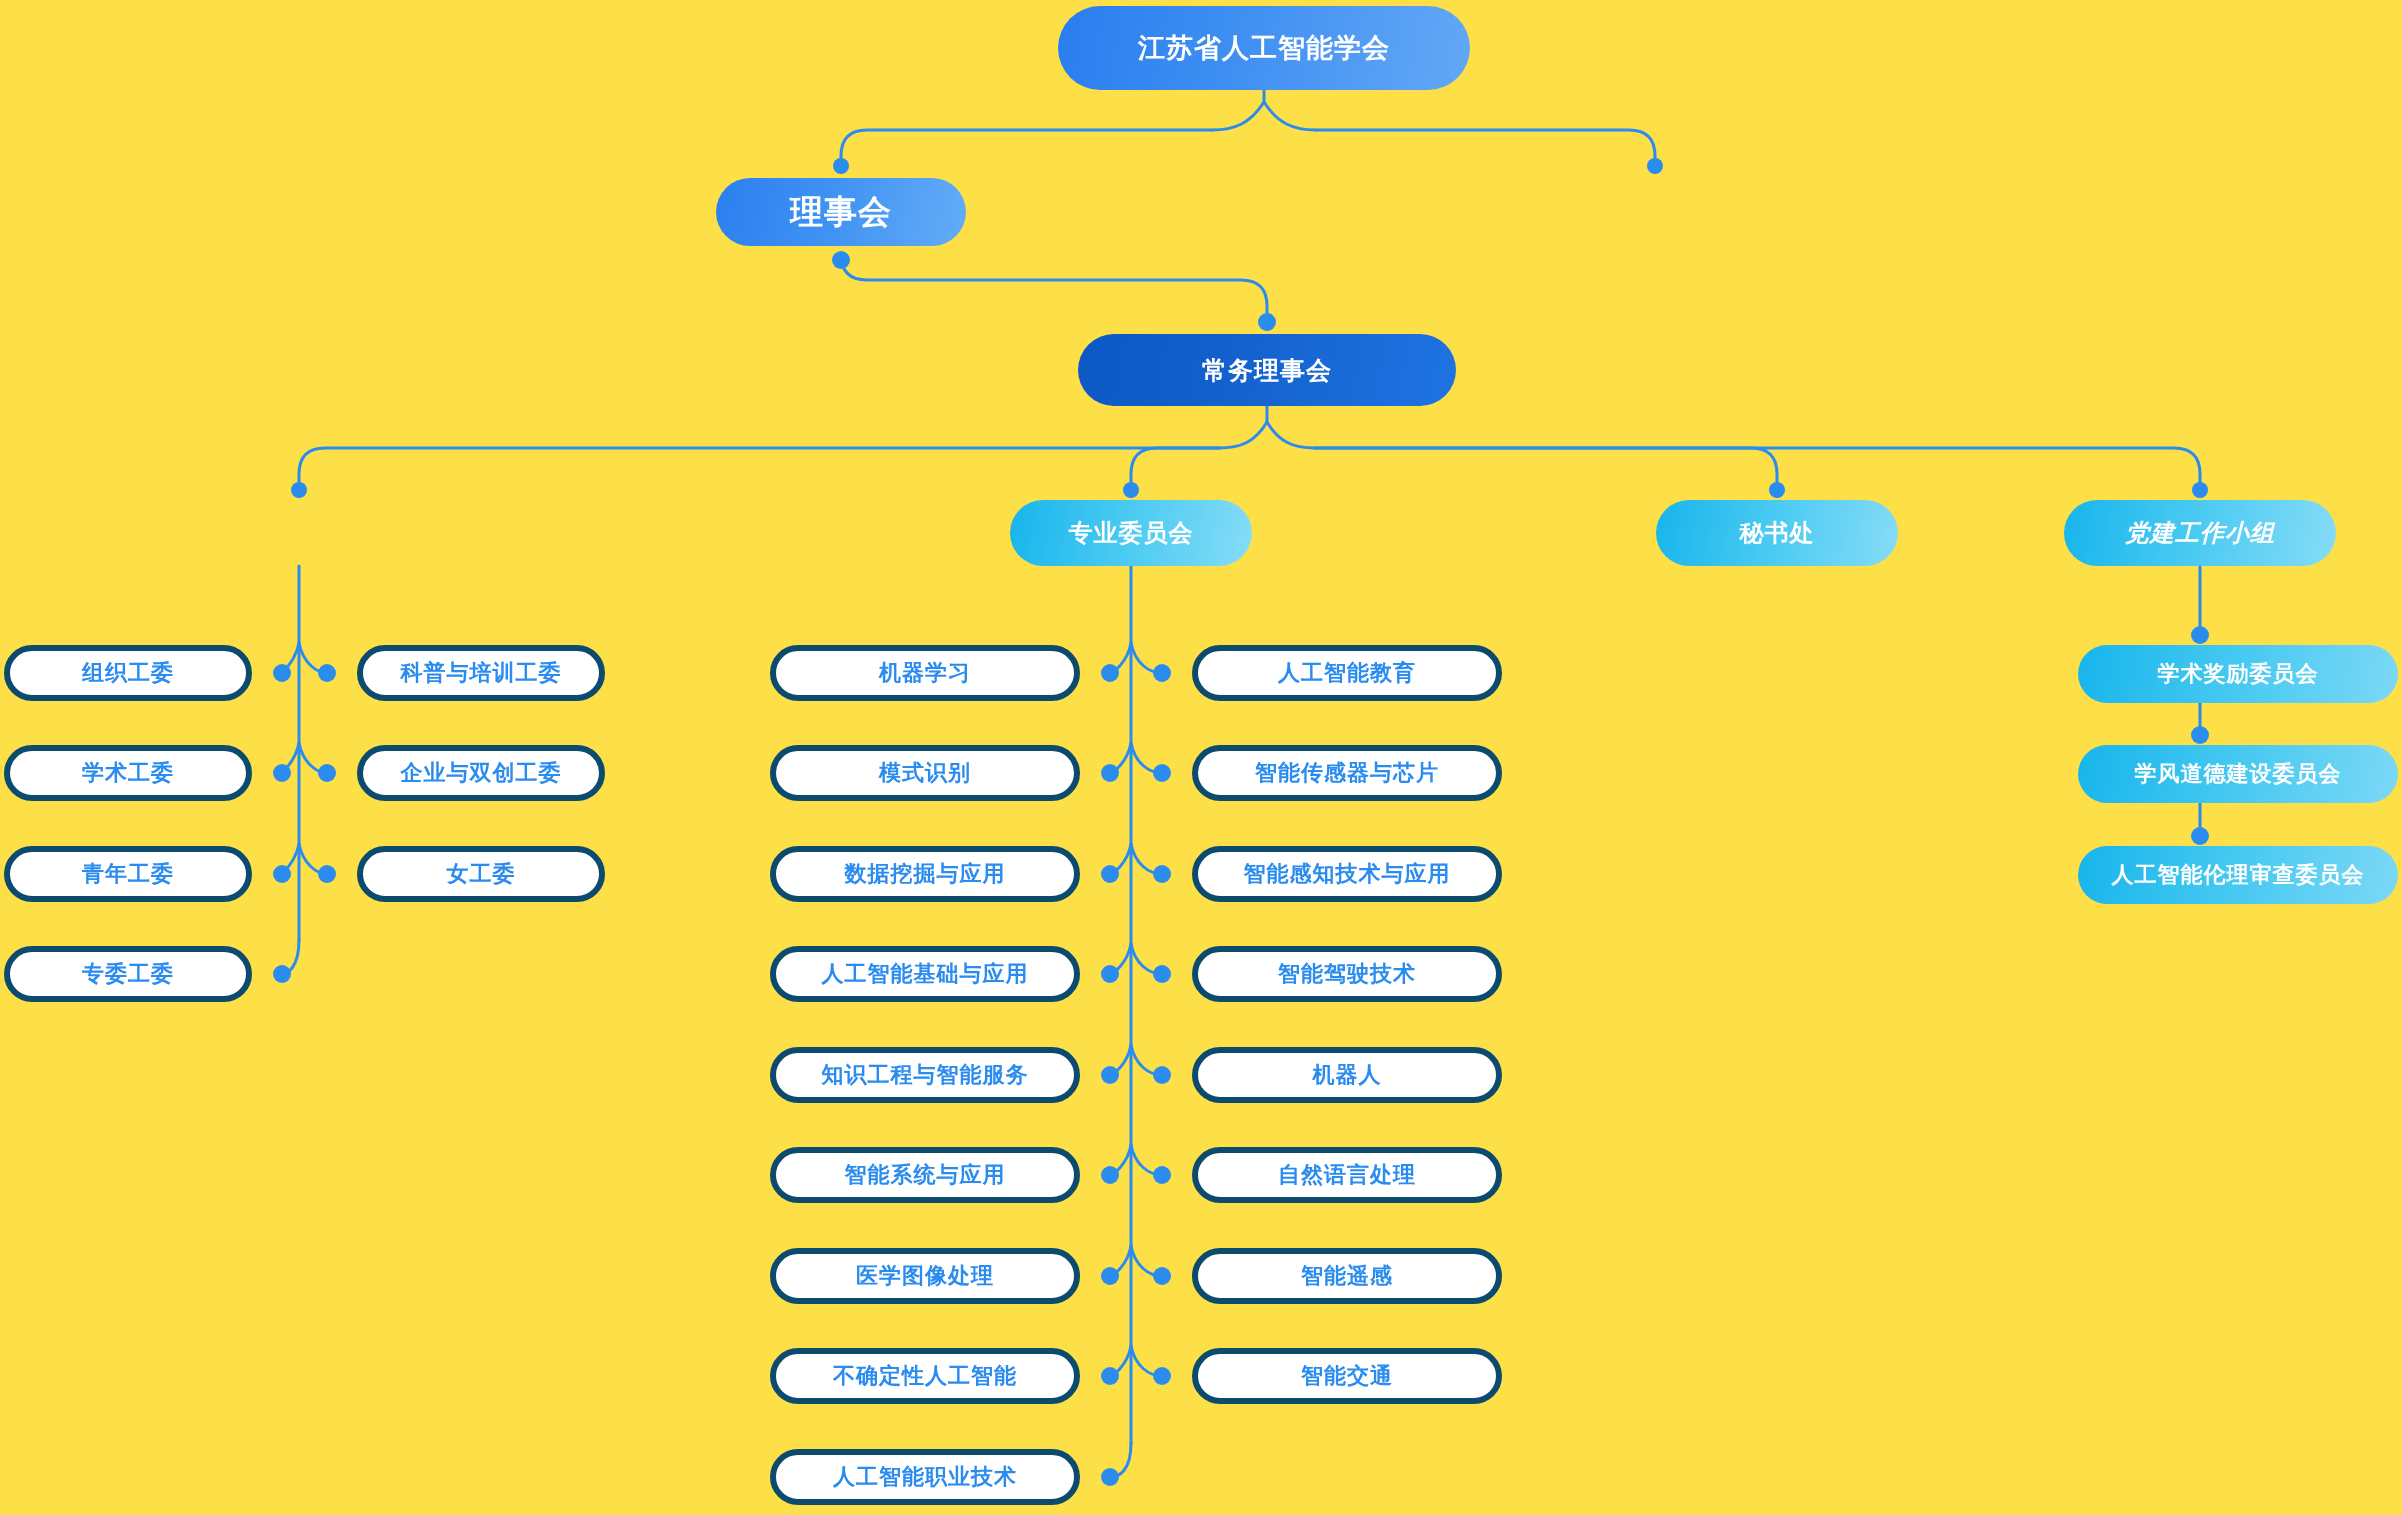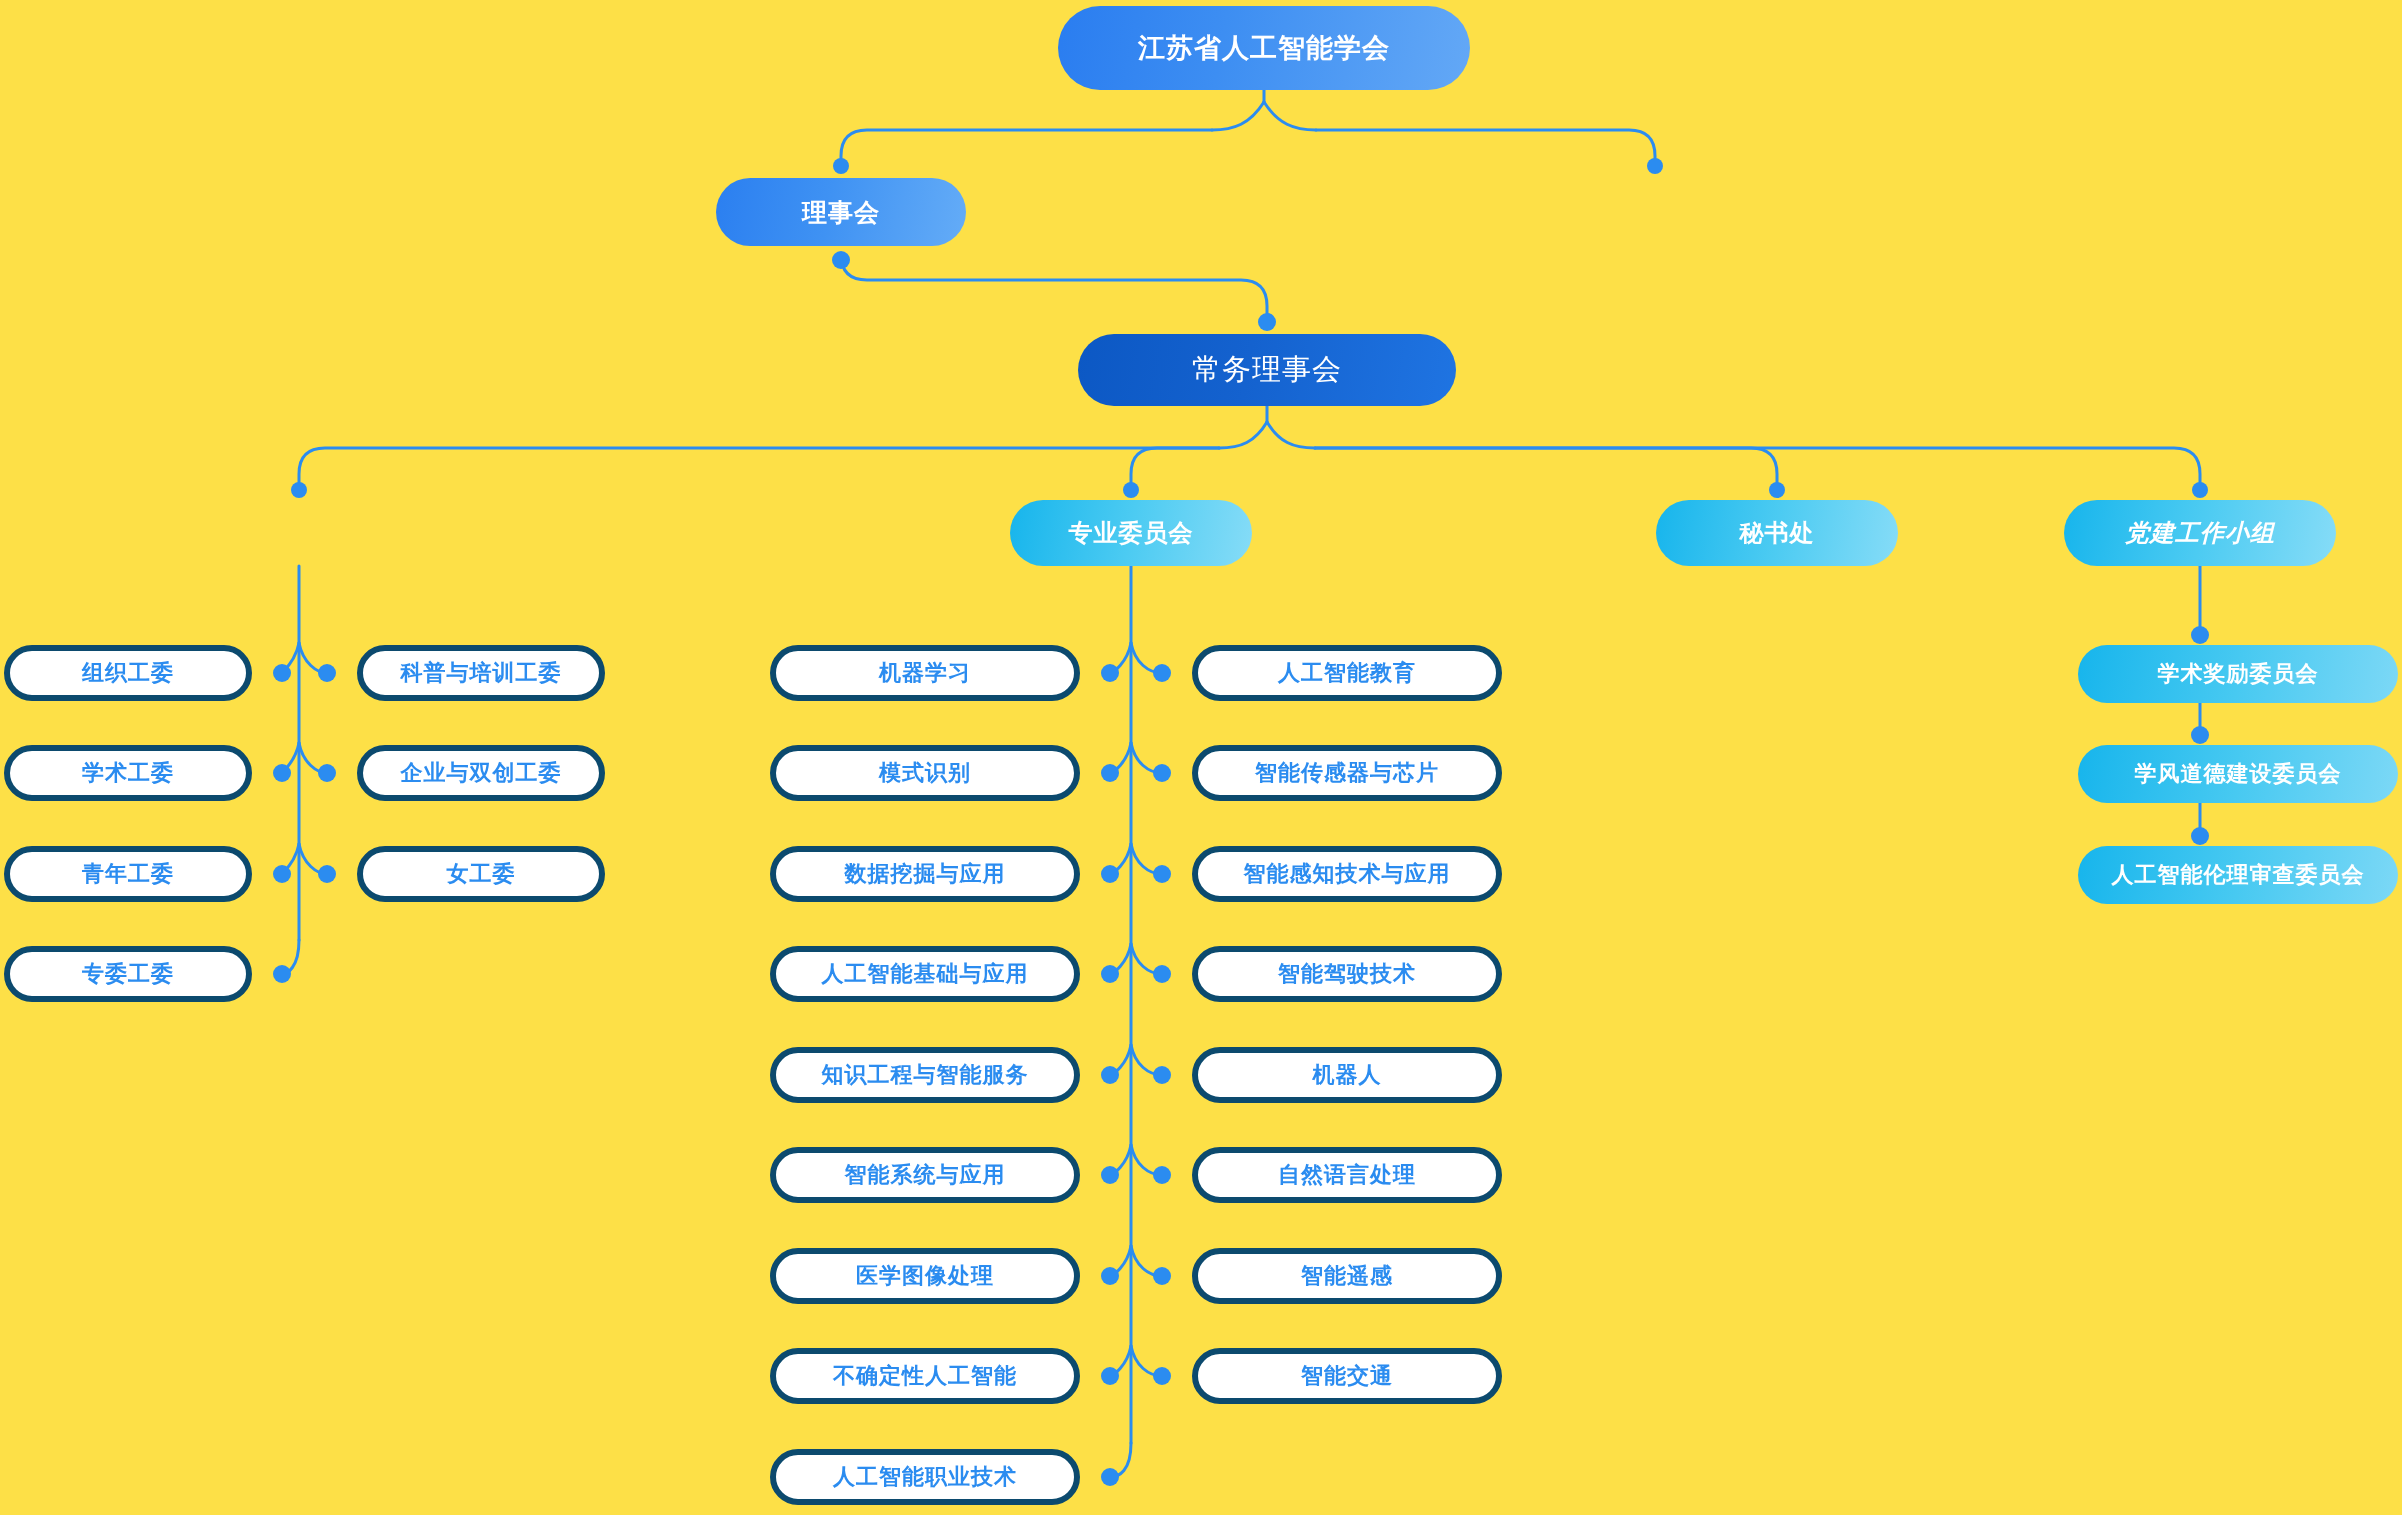--- a/index.html
+++ b/index.html
@@ -37,29 +37,29 @@
   .n-root {
     background: linear-gradient(100deg, #2a7df0 0%, #3d8ef2 40%, #63a8f6 100%);
     color: #ffffff;
     font-size: 27px;
     font-weight: 700;
   }
   
   .n-l2 {
     background: linear-gradient(100deg, #2b7ff0 0%, #3f92f3 45%, #64acf7 100%);
     color: #ffffff;
-    font-size: 25px;
+    font-size: 33px;
     font-weight: 700;
   }
   
   .n-l3 {
     background: linear-gradient(100deg, #0c58c4 0%, #1462cf 45%, #1f74e2 100%);
     color: #ffffff;
-    font-size: 29px;
-    font-weight: 400;
+    font-size: 25px;
+    font-weight: 700;
   }
   
   .n-l4 {
     background: linear-gradient(100deg, #17b5ec 0%, #4ccbf2 50%, #86dcf7 100%);
     color: #ffffff;
     font-size: 24px;
     font-weight: 700;
   }
   
   .n-leaf {

